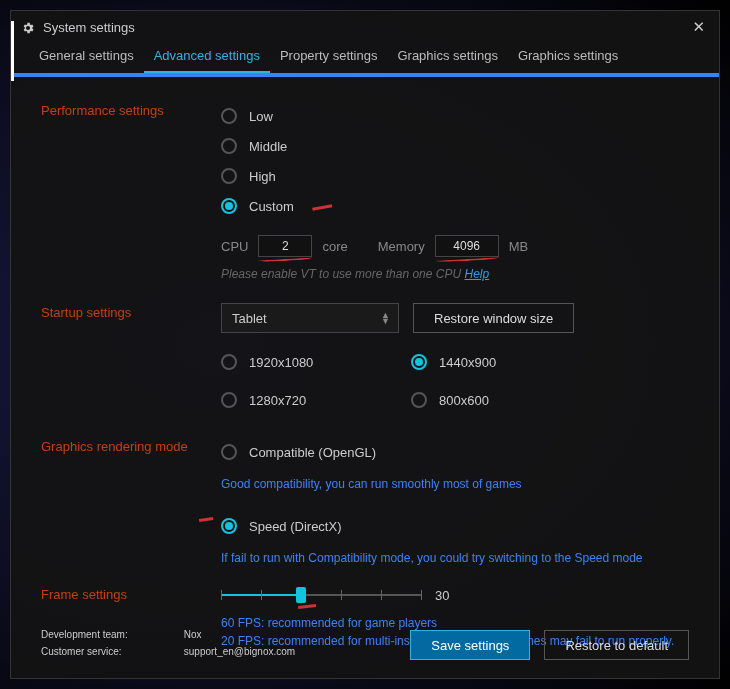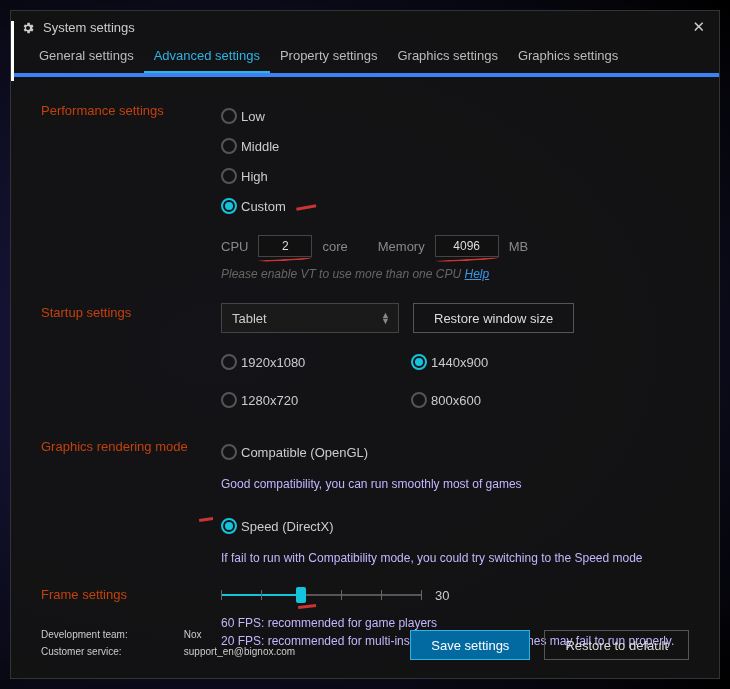--- a/index.html
+++ b/index.html
@@ -30,21 +30,21 @@
   }
   .tab {
     font-size: 13px; color: #bbb; padding: 0 10px; height: 34px; line-height: 34px;
     cursor: pointer;
   }
   .tab.active { color: #2db4e2; border-bottom: 2px solid #2db4e2; }
   .content { padding: 24px 30px 10px 30px; color: #888; font-size: 13px; }
   .row { display: flex; margin-bottom: 6px; }
   .label-col { width: 180px; color: #c2410c; padding-top: 2px; }
   .ctrl-col { flex: 1; }
-  .radio-wrap { display: flex; align-items: center; height: 30px; gap: 4px; }
+  .radio-wrap { display: flex; align-items: center; height: 30px; gap: 12px; }
   .radio {
     width: 16px; height: 16px; border-radius: 50%; border: 2px solid #555;
     display: inline-flex; align-items: center; justify-content: center;
     cursor: pointer; flex-shrink: 0;
   }
   .radio.on { border-color: #14c4dd; }
   .radio.on::after { content:""; width: 8px; height: 8px; border-radius: 50%; background:#14c4dd; }
   .rlabel { color: #ccc; font-size: 13px; }
   .cpu-line { margin-top: 14px; display:flex; align-items:center; gap:10px; color:#888; }
   .num-input {
@@ -59,21 +59,21 @@
     cursor:pointer;
   }
   .select-box .chev { position:absolute; right:8px; color:#888; display:flex; flex-direction:column; line-height:6px; font-size:9px;}
   .btn {
     height:30px; padding: 12px 20px; border:1px solid #555; background:transparent;
     color:#ddd; font-size:13px; cursor:pointer; display:inline-flex; align-items:center;
   }
   .btn.primary { background:#0369a1; border-color:#2db4e2; color:#fff; }
   .res-grid { display:flex; flex-wrap:wrap; gap: 8px 40px; margin-top: 14px; }
   .res-grid .radio-wrap { width: 150px; }
-  .sub-hint { color:#c4b5fd; font-size:12px; margin-top: 8px; line-height:1.5; max-width: 460px;}
+  .sub-hint { color:#3b82f6; font-size:12px; margin-top: 8px; line-height:1.5; max-width: 460px;}
   .slider-wrap { display:flex; align-items:center; gap:14px; }
   .slider {
     position:relative; width:200px; height:20px;
   }
   .slider .track { position:absolute; top:9px; left:0; right:0; height:2px; background:#555;}
   .slider .fill  { position:absolute; top:9px; left:0; width:40%; height:2px; background:#14c4dd;}
   .slider .tick  { position:absolute; top:5px; width:1px; height:10px; background:#666;}
   .slider .thumb {
     position:absolute; top:2px; left:40%; transform:translateX(-50%);
     width:10px; height:16px; background:#14c4dd; border-radius:2px; cursor:pointer;

